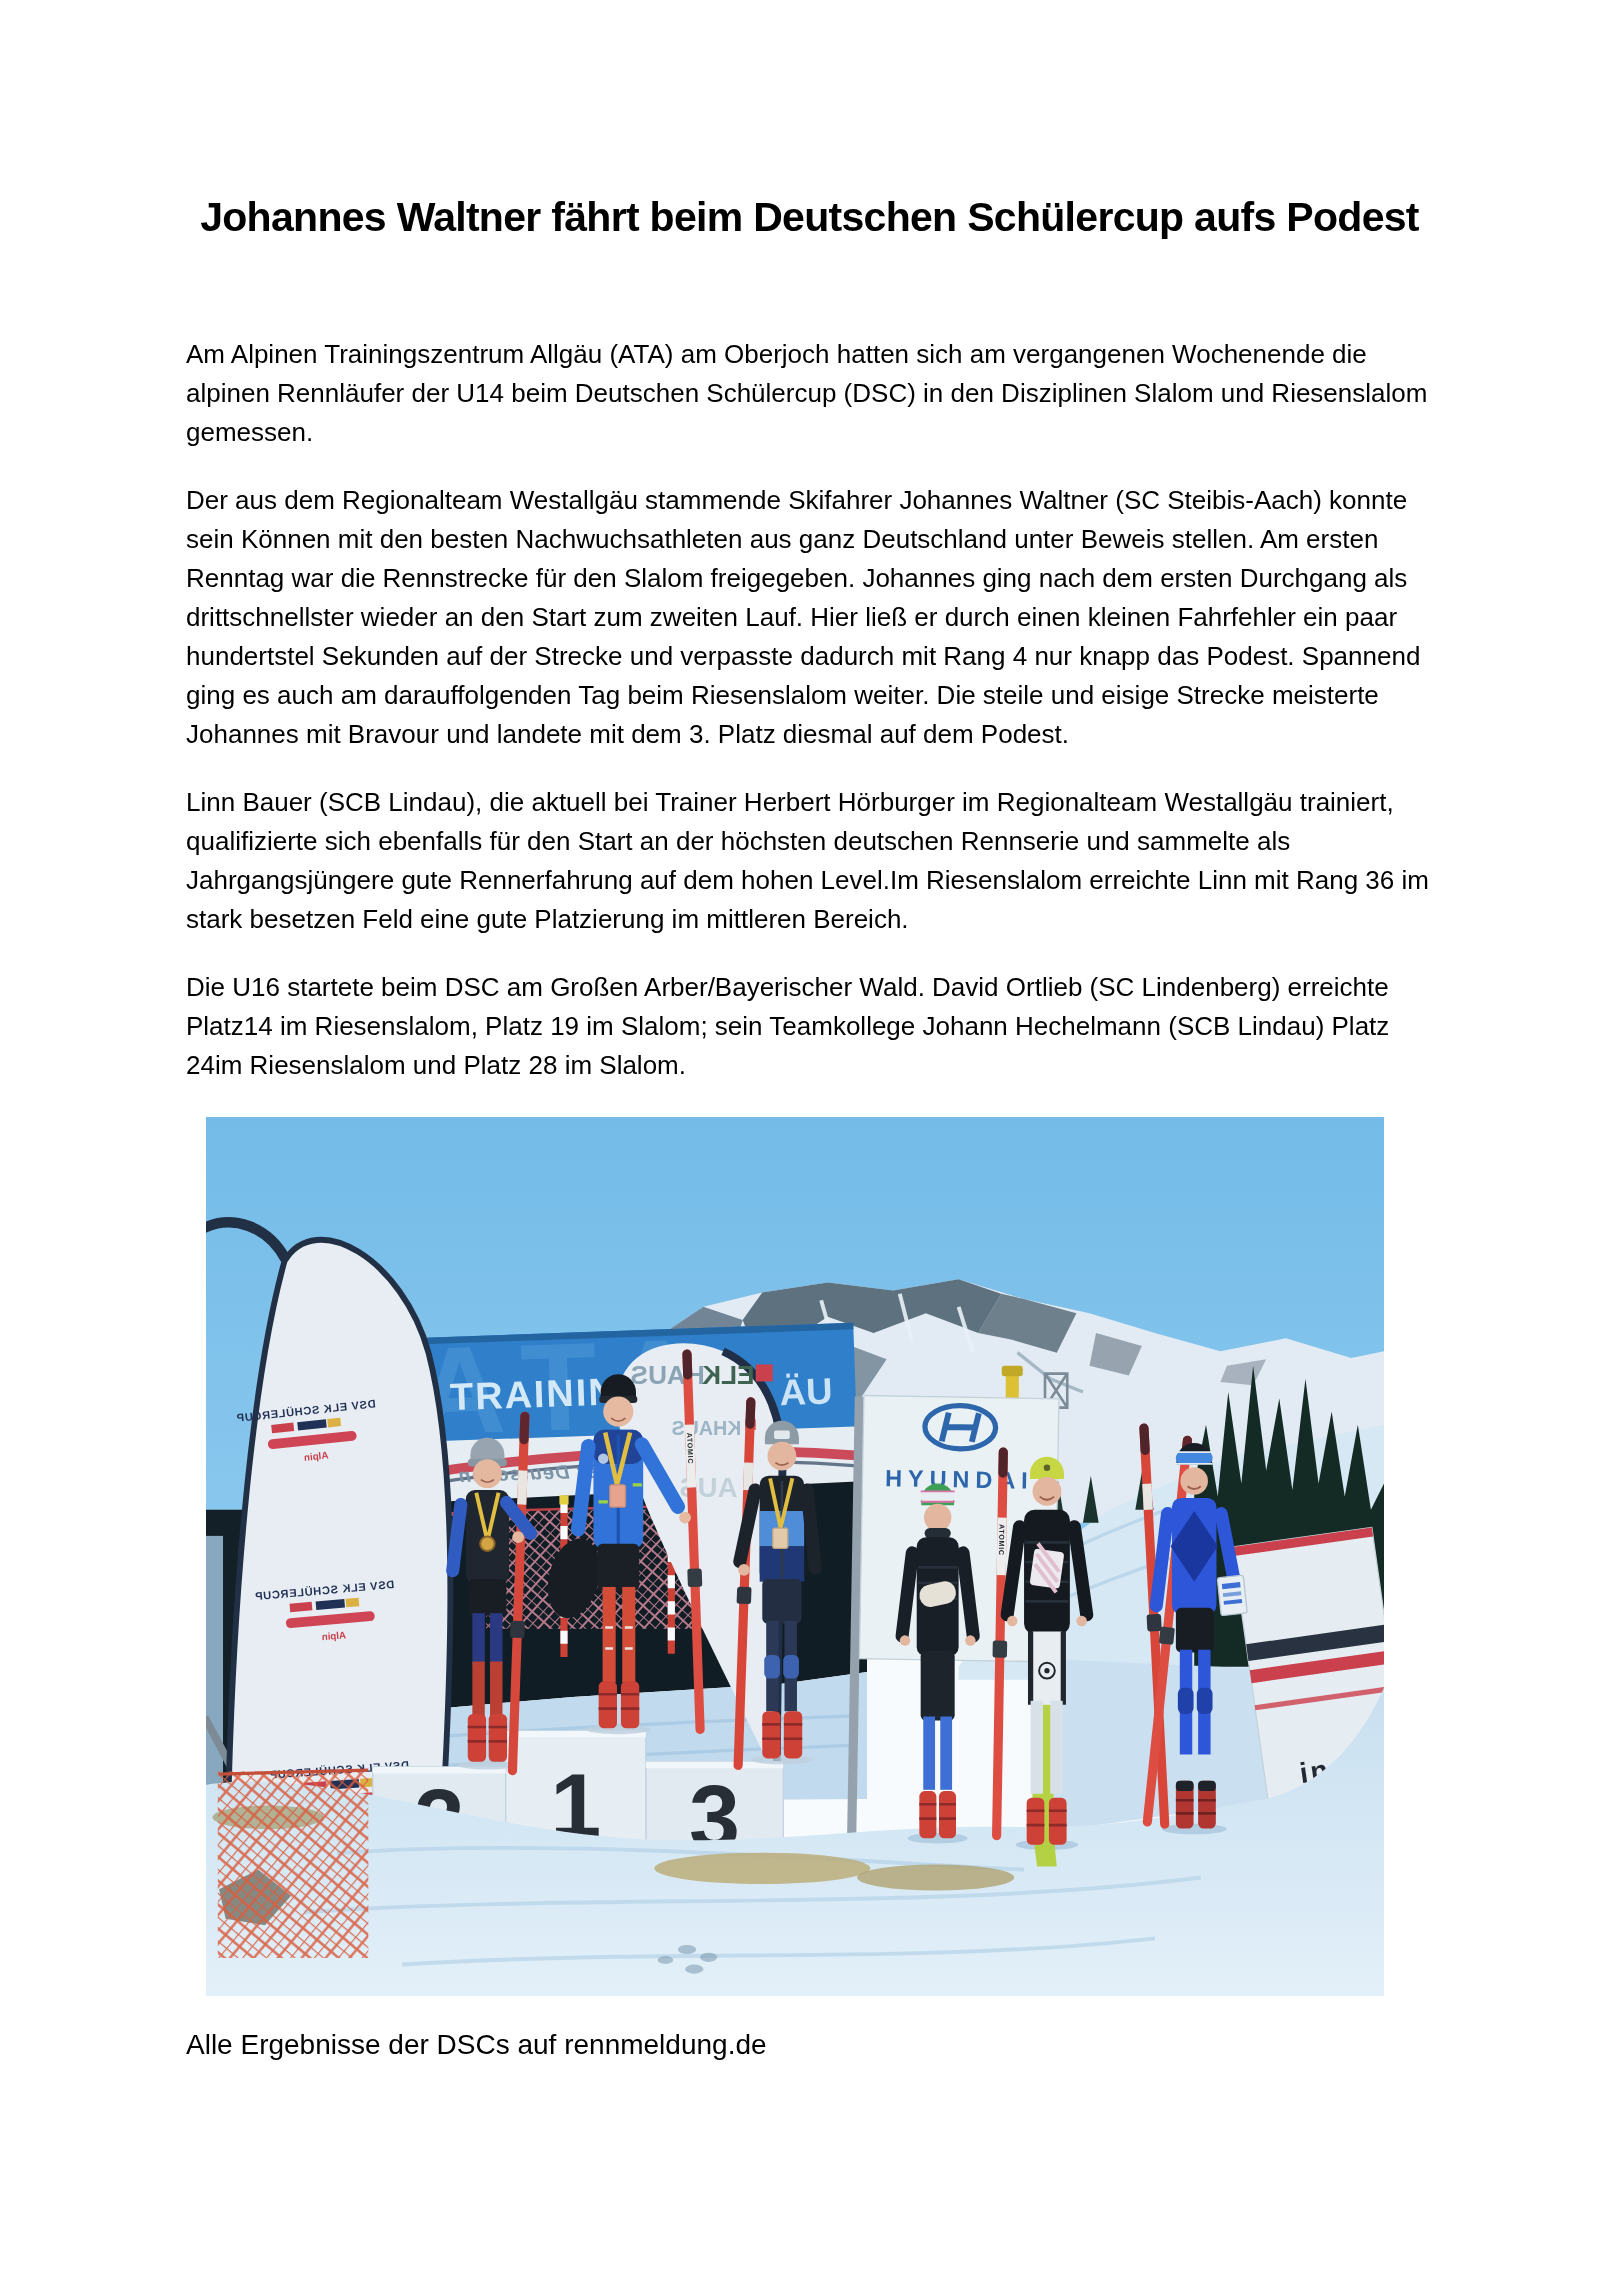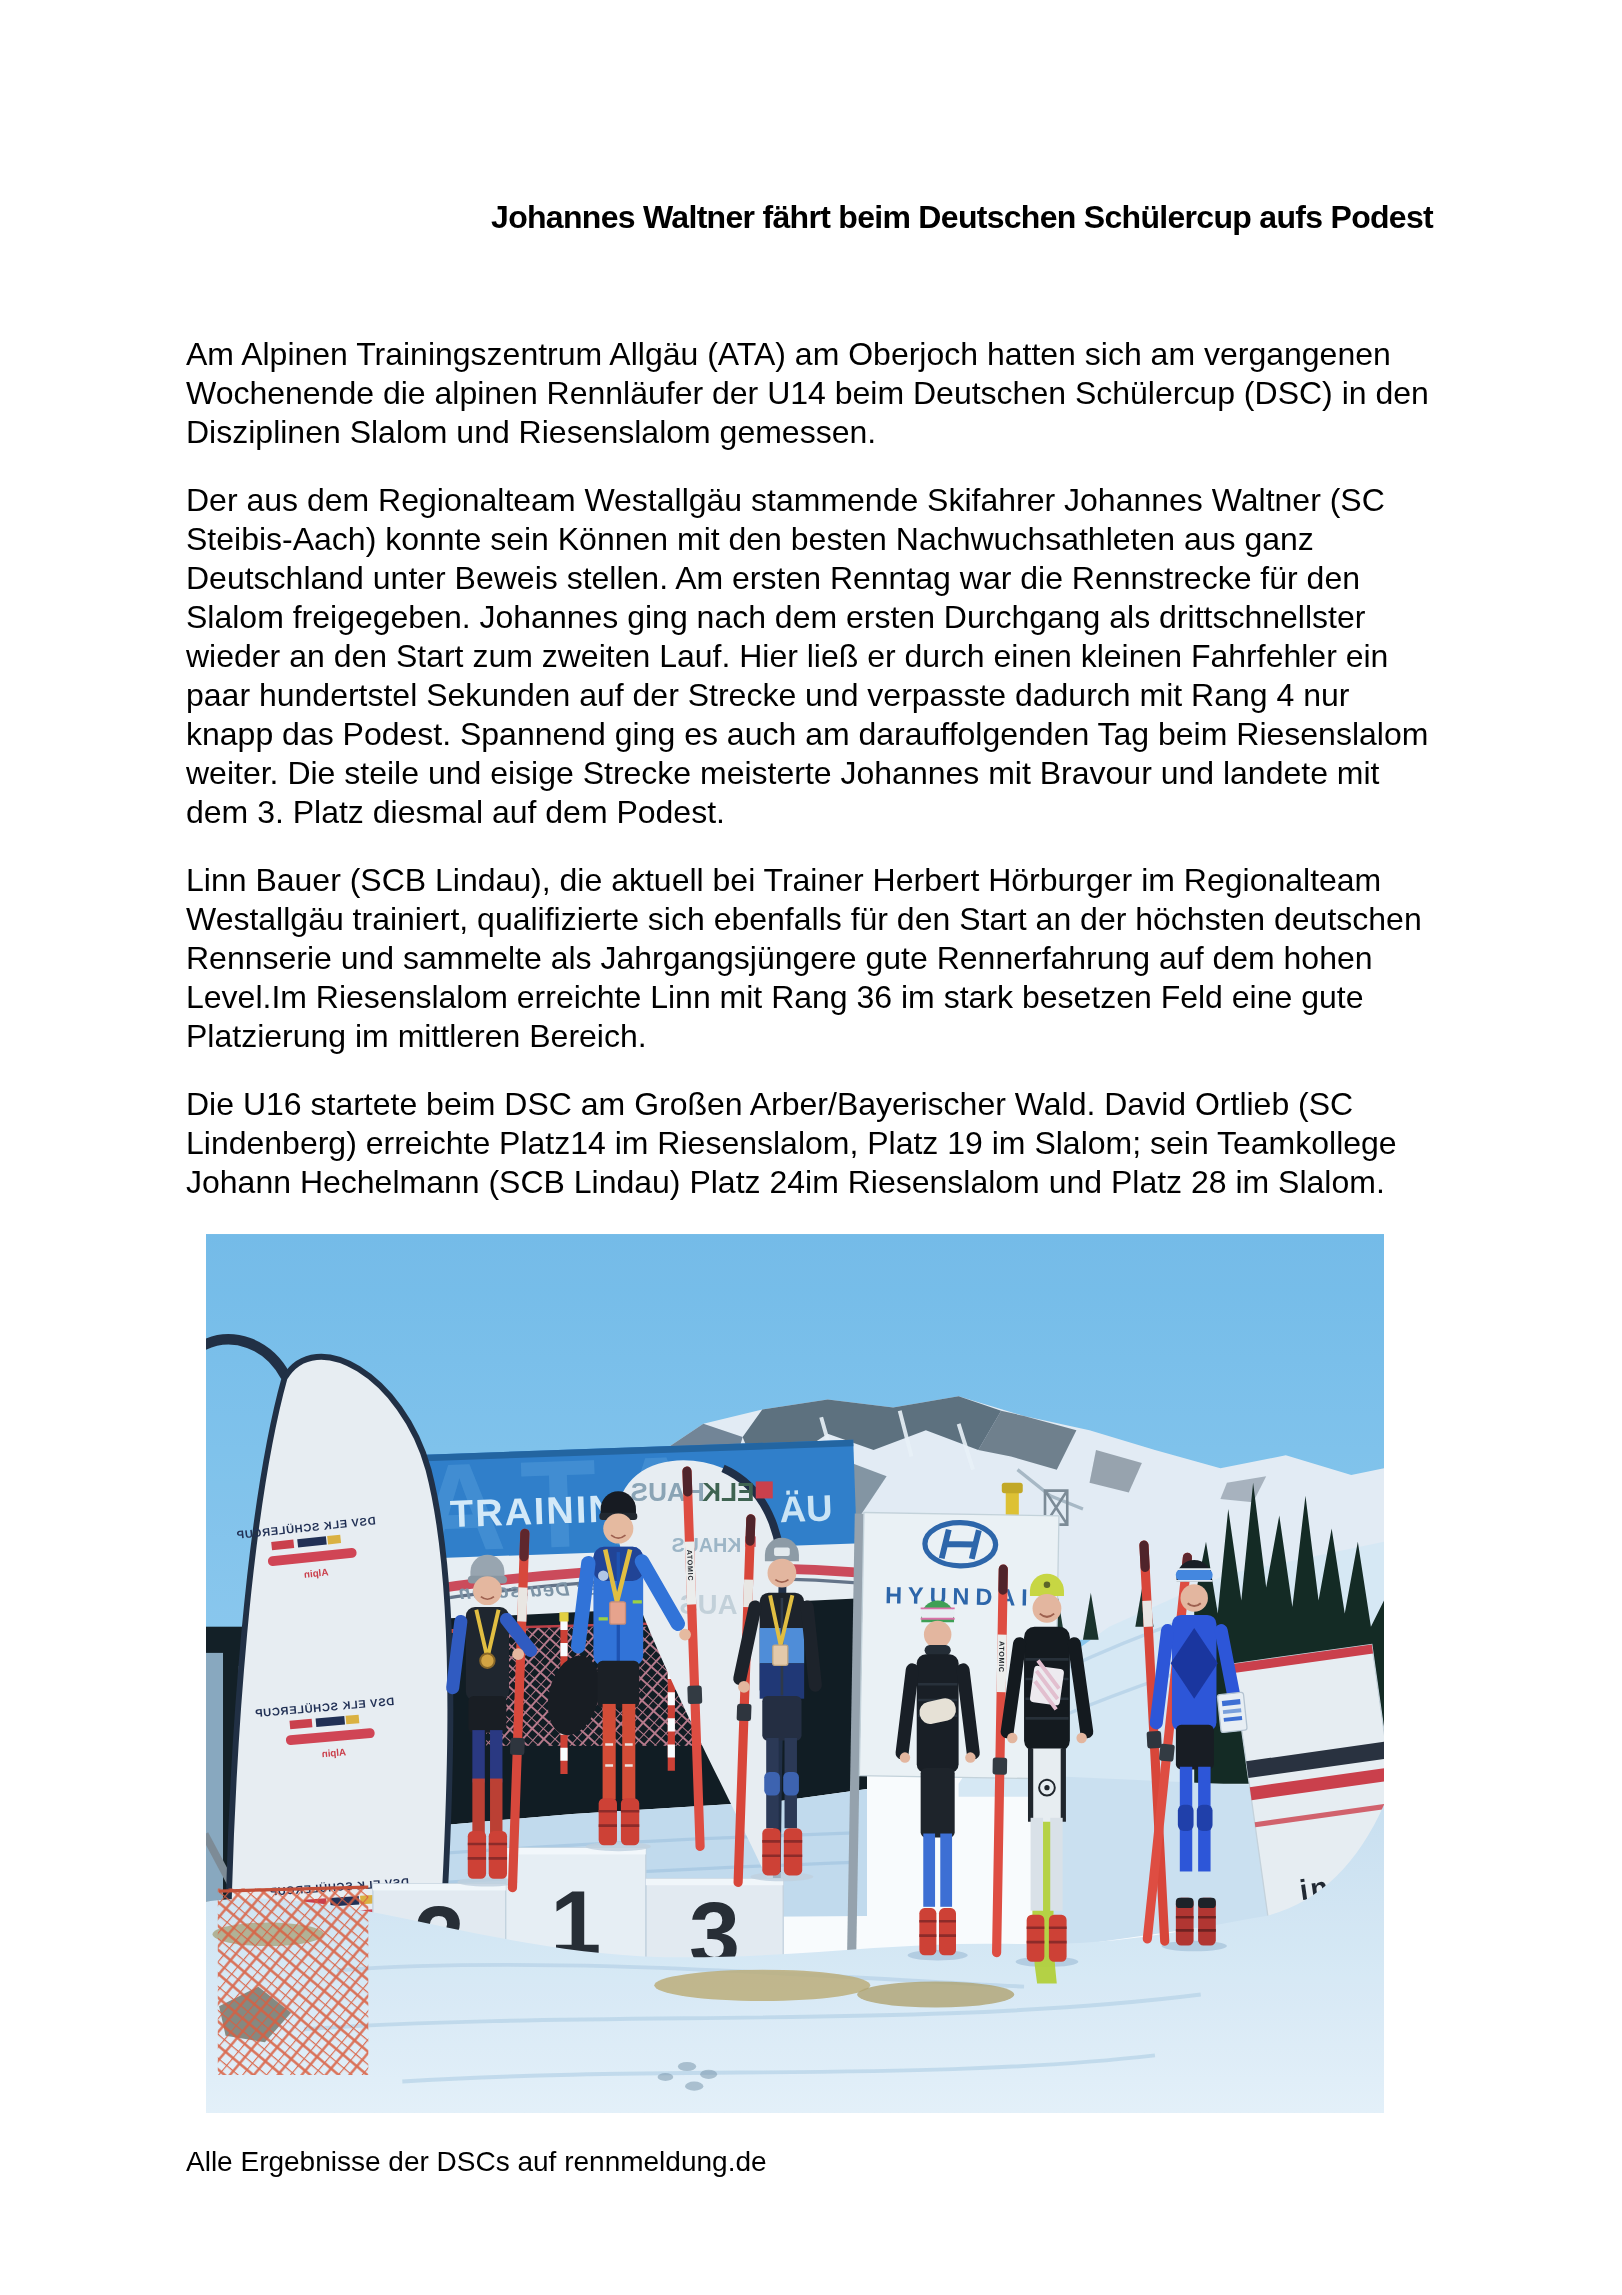--- a/index.html
+++ b/index.html
@@ -7,29 +7,29 @@
     position:relative;
     width:1622px;height:2295px;
     background:#ffffff;
     font-family:"Liberation Sans", sans-serif;
     color:#000;
     overflow:hidden;
     box-sizing:border-box;
     padding:191px 189px 0 186px;
   }
   h1.title{
-    font-size:32px;
+    font-size:41px;
     line-height:52px;
     font-weight:bold;
     letter-spacing:-0.7px;
-    text-align:right;
+    text-align:center;
     margin:0 0 92px 0;
   }
   p.body-par{
-    font-size:32px;
+    font-size:26px;
     line-height:39px;
     margin:0 0 29px 0;
   }
   figure.photo{
     margin:32px 0 0 19.6px;
     padding:0;
     width:1178px;height:879px;
   }
   figure.photo svg{display:block;width:1178px;height:879px;}
   p.caption{

